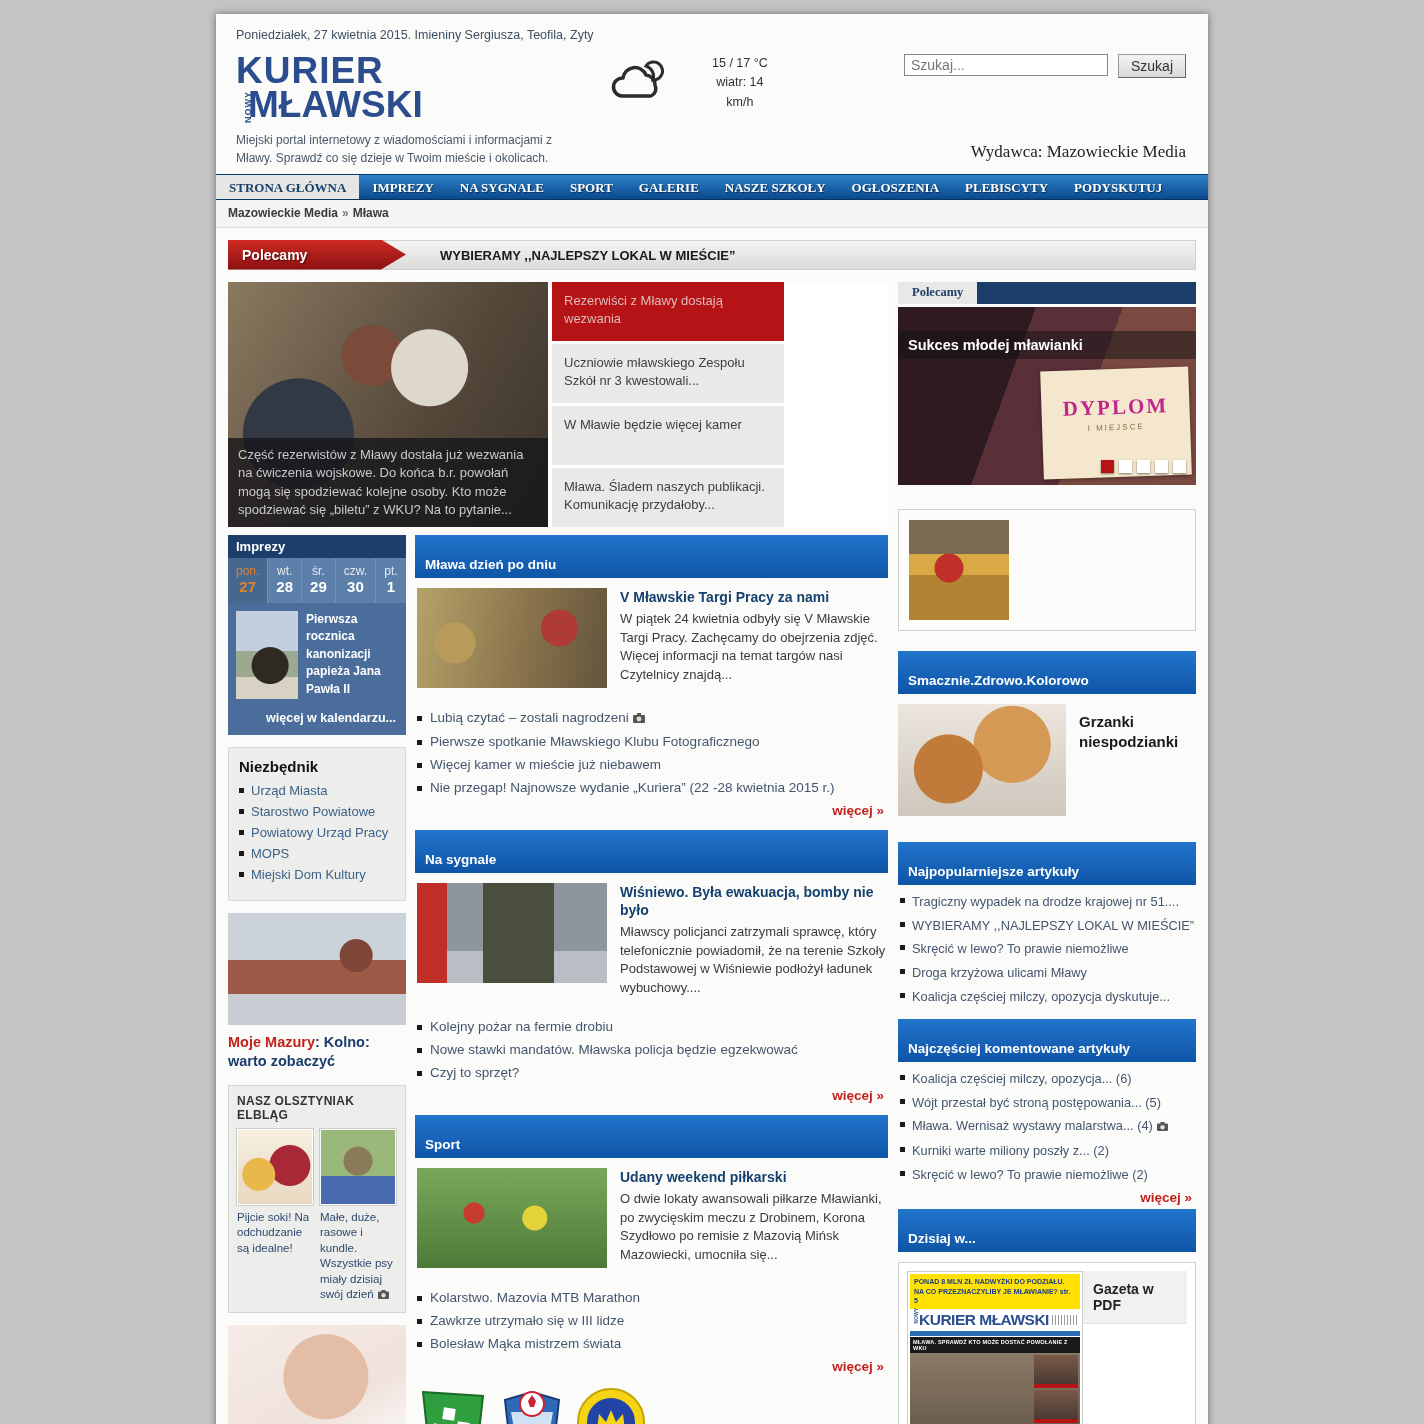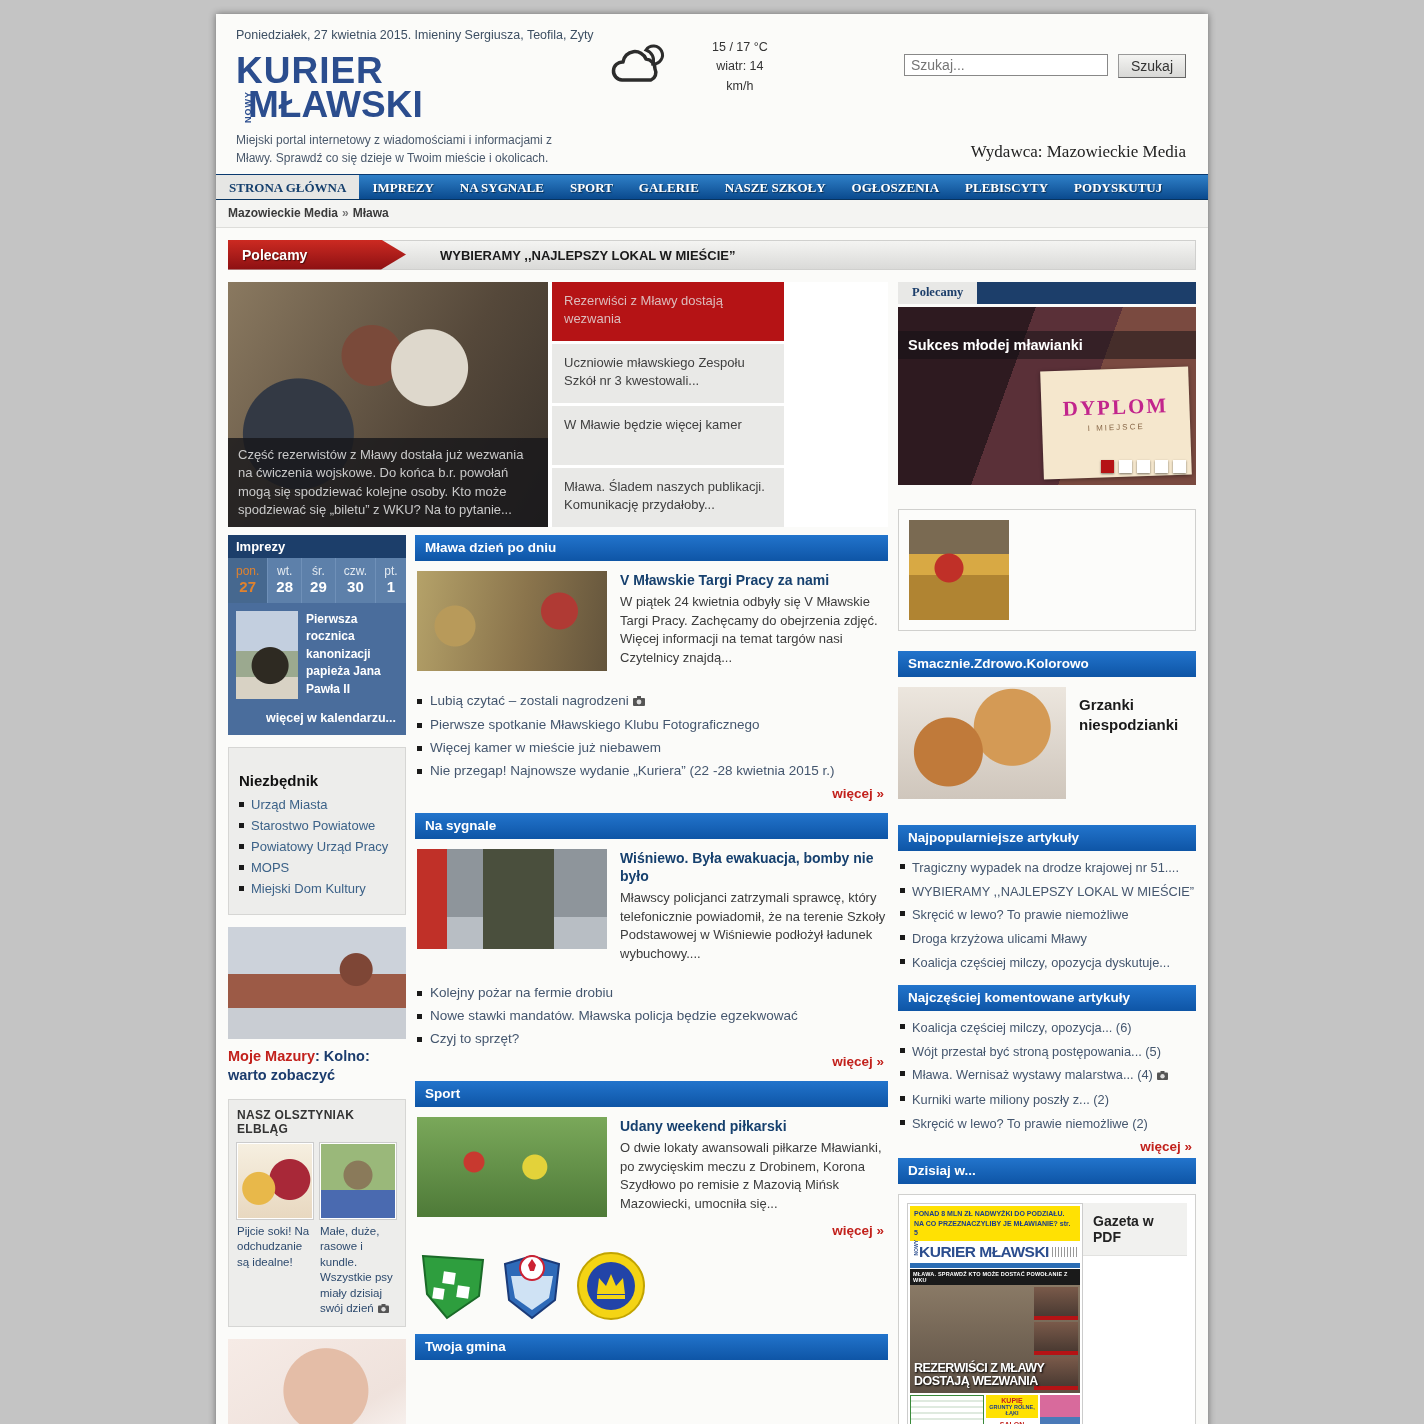--- a/index.html
+++ b/index.html
@@ -20,21 +20,21 @@
 
   
   .hdr { position:relative; padding:14px 20px 16px; height:160px; }
   .date-line { font-size:12.5px; color:#3d4f63; }
   .logo { margin-top:12px; color:#2b4d8e; cursor:pointer; width:230px; }
   .logo-l1 { font-size:37px; font-weight:bold; letter-spacing:1px; line-height:.9; }
   .logo-row { display:flex; align-items:flex-end; }
   .logo-nowy { font-size:9px; font-weight:bold; transform:rotate(-90deg) translateY(6px); transform-origin:center; width:12px; letter-spacing:1px; }
   .logo-l2 { font-size:37px; font-weight:bold; letter-spacing:0; line-height:.95; }
   .tagline { margin-top:10px; font-size:12px; color:#49586b; line-height:1.45; width:360px; }
-  .weather { position:absolute; left:392px; top:22px; display:flex; align-items:center; }
+  .weather { position:absolute; left:392px; top:38px; display:flex; align-items:center; }
   .weather-txt { margin-left:42px; text-align:center; font-size:12.5px; color:#333; line-height:1.55; }
   .search { position:absolute; right:22px; top:40px; display:flex; }
   .search input { width:204px; height:22px; border:1px solid #888; padding:2px 6px; font-size:14px; color:#777; background:#fff; }
   .search button { margin-left:10px; height:24px; padding:0 12px; font-size:14px; color:#333;
     background:linear-gradient(#f4f4f2,#d8d8d6); border:1px solid #999; border-right-color:#666; border-bottom-color:#666; cursor:pointer; }
   .publisher { position:absolute; right:22px; top:128px; font-family:"Liberation Serif", serif; font-size:17px; color:#222; }
 
   
   .mainnav { display:flex; height:26px; background:linear-gradient(#2f80c8,#0a4a8e); border-top:1px solid #0a3a70; border-bottom:1px solid #083460; }
   .mainnav a { color:#fff; font-family:"Liberation Serif", serif; font-weight:bold; font-size:13px;
@@ -84,21 +84,21 @@
   .cal-cell.today { background:#46688f; }
   .cal-cell.today .dname, .cal-cell.today .dnum { color:#e0822e; }
   .event { background:#4a6d9c; padding:8px 8px 4px; display:flex; gap:8px; }
   .event-img { width:62px; height:88px; flex:none; cursor:pointer;
     background: radial-gradient(circle at 55% 62%, #2e2a22 0 18px, rgba(0,0,0,0) 19px),
       linear-gradient(#c3cfdf 0 45%, #9ba98f 45% 75%, #d8d2c4 75%); }
   .event-txt { color:#fff; font-weight:bold; font-size:12px; line-height:1.45; cursor:pointer; }
   .cal-more { display:block; background:#4a6d9c; color:#fff; font-weight:bold; font-size:12.5px; text-align:right; padding:8px 10px 10px; }
 
   .box-gray { background:#ededeb; border:1px solid #d6d6d4; margin-bottom:12px; }
-  .box-niez { padding:24px 10px 12px; }
+  .box-niez { padding:10px 10px 12px; }
   .box-niez h3 { font-size:15px; color:#111; margin-bottom:8px; }
   ul.sq { list-style:none; }
   ul.sq li { position:relative; padding-left:12px; margin-bottom:6px; font-size:13px; }
   ul.sq li::before { content:""; position:absolute; left:0; top:5px; width:5px; height:5px; background:#1a1a1a; }
   ul.sq li a { color:#3c6288; }
 
   .photo-church { height:112px; margin-bottom:8px; cursor:pointer;
     background:
       radial-gradient(circle at 72% 38%, #7e4636 0 16px, rgba(0,0,0,0) 17px),
       linear-gradient(#ccd2da 0 42%, #9c5a46 42% 72%, #c9cdd3 72%); }
@@ -120,21 +120,21 @@
       linear-gradient(#9ab87a 0 62%, #4a6ab0 62%); }
   .olsz-cap { font-size:11.5px; color:#2d4a6e; line-height:1.35; }
 
   .photo-baby { height:136px; margin-bottom:8px; cursor:pointer;
     background:
       radial-gradient(circle at 55% 38%, #e4bda7 0 42px, rgba(0,0,0,0) 43px),
       linear-gradient(150deg,#f6ebe6,#efe2dc 60%,#fff); }
 
   
   .sec { margin-bottom:12px; }
-  .sec-hdr { background:linear-gradient(#2274cc,#0e55a6); color:#fff; font-weight:bold; font-size:13.5px; padding:5px 10px 6px; margin-bottom:10px; }
+  .sec-hdr { background:linear-gradient(#2274cc,#0e55a6); color:#fff; font-weight:bold; font-size:13.5px; padding:22px 10px 6px; margin-bottom:10px; }
   .art { display:flex; gap:13px; padding:0 2px 6px; }
   .art-img { width:190px; height:100px; flex:none; cursor:pointer; }
   .art-body { min-width:0; }
   .art-title { display:block; font-weight:bold; font-size:14px; color:#16406e; margin-bottom:4px; line-height:1.3; }
   .art-x { font-size:13px; line-height:1.42; color:#3c3c3c; }
   ul.links { list-style:none; margin:16px 0 4px 2px; }
   ul.links li { position:relative; padding-left:13px; margin-bottom:8px; font-size:13.5px; }
   ul.links li::before { content:""; position:absolute; left:0; top:6px; width:5px; height:5px; background:#1a1a1a; }
   ul.links li a { color:#44566e; }
   .more { display:block; text-align:right; font-weight:bold; font-size:13.5px; color:#c2211c; padding-right:4px; margin-bottom:4px; }
@@ -411,20 +411,25 @@
 
           <div class="sec">
             <div class="sec-hdr">Sport</div>
             <div class="art">
               <div class="art-img img-sport"></div>
               <div class="art-body">
                 <a class="art-title">Udany weekend piłkarski</a>
                 <div class="art-x">O dwie lokaty awansowali piłkarze Mławianki, po zwycięskim meczu z Drobinem, Korona Szydłowo po remisie z Mazovią Mińsk Mazowiecki, umocniła się...</div>
               </div>
             </div>
+            <ul class="links">
+              <li><a>Kolarstwo. Mazovia MTB Marathon</a></li>
+              <li><a>Zawkrze utrzymało się w III lidze</a></li>
+              <li><a>Bolesław Mąka mistrzem świata</a></li>
+            </ul>
             <a class="more">więcej »</a>
             <div class="badges">
               <svg width="72" height="72" viewBox="0 0 72 72">
                 <path d="M6 6 L66 10 L62 46 L30 68 L10 44 Z" fill="#2e9e3e" stroke="#1a6a28" stroke-width="2"></path>
                 <rect x="26" y="22" width="12" height="12" fill="#fff" transform="rotate(8 32 28)"></rect>
                 <rect x="40" y="36" width="12" height="12" fill="#fff" transform="rotate(8 46 42)"></rect>
                 <rect x="16" y="38" width="11" height="11" fill="#fff" transform="rotate(8 21 43)"></rect>
               </svg>
               <svg width="66" height="72" viewBox="0 0 66 72">
                 <path d="M6 14 L33 6 L60 14 L56 50 L33 68 L10 50 Z" fill="#2e6ab8" stroke="#1a3a78" stroke-width="2"></path>

